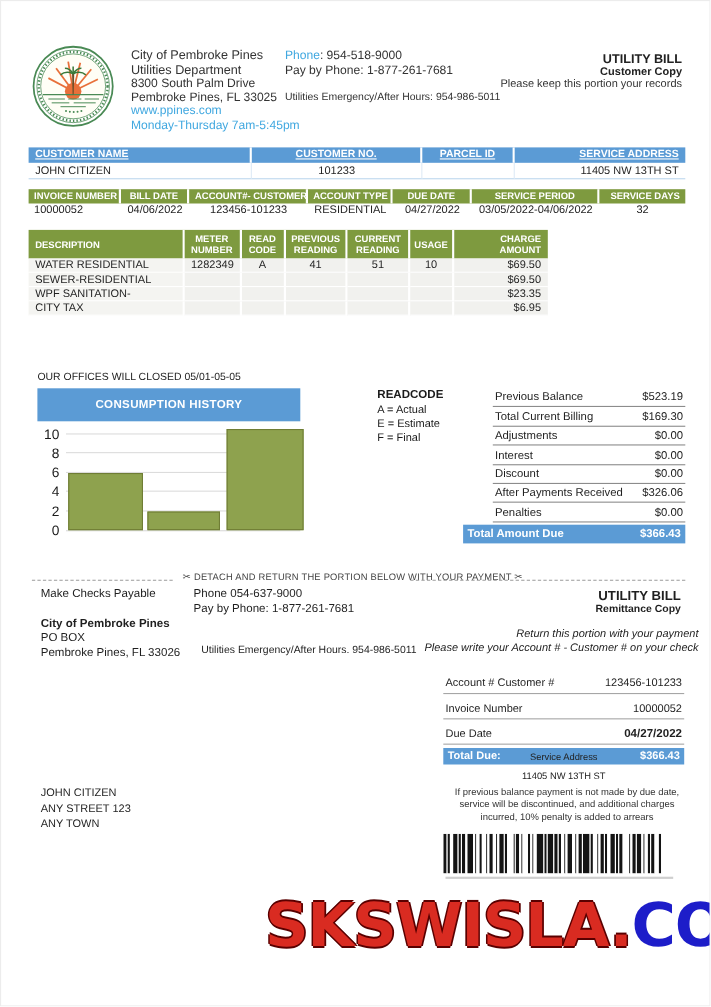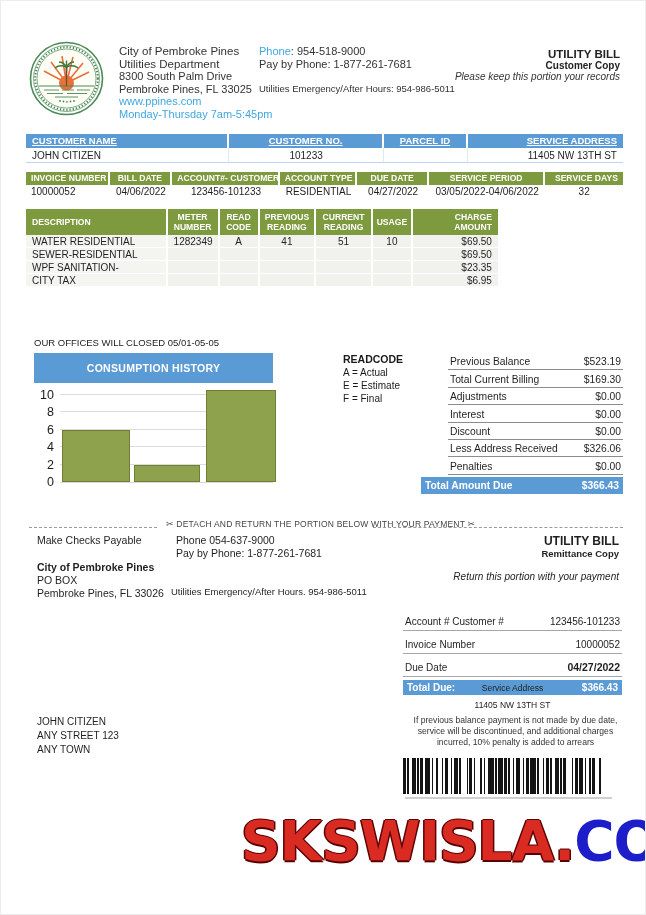--- a/index.html
+++ b/index.html
@@ -11,21 +11,21 @@
   .logo { position:absolute; left:28px; top:40px; width:75px; height:75px; }
   .org-block { position:absolute; left:118px; top:44px; font-size:11px; line-height:12.5px; color:#333; }
   .org-block .b1 { font-size:11.5px; }
   .blue-link { color:#41a8e0; }
   .phone-block { position:absolute; left:258px; top:44px; font-size:11px; line-height:13px; color:#333; }
   .phone-lbl { color:#41a8e0; }
   .emergency { margin-top:11px; font-size:9.5px; }
   .bill-head { position:absolute; right:25px; top:47px; text-align:right; }
   .bill-title { font-size:11.5px; font-weight:bold; color:#222; }
   .bill-copy { font-size:10px; font-weight:bold; color:#222; }
-  .bill-note { font-size:10px; font-style:italic; color:#333; }
+  .bill-note { font-size:10px; color:#333; }
 
   
   .cust-table { position:absolute; left:25px; top:133px; width:597px; }
   .cust-head, .cust-row { display:grid; grid-template-columns:34% 26% 14% 26%; }
   .cust-head > div { background:#5b9bd5; color:#fff; font-size:9.5px; font-weight:bold; height:14px; line-height:14px; padding:0 6px; border-right:2px solid #fff; white-space:nowrap;text-decoration:underline; }
   .cust-head > div:last-child { border-right:none; }
   .cust-row > div { font-size:10px; height:15px; line-height:15px; padding:0 6px; border-bottom:1px solid #bdd7ee; border-right:1px solid #deeaf6; }
   .cust-row > div:last-child { border-right:none; }
   .ta-c { text-align:center; } .ta-r { text-align:right; }
 
@@ -71,25 +71,25 @@
   .dash { position:absolute; top:11px; border-top:1px dashed #9a9a9a; }
   .dash-l { left:3px; width:128px; }
   .dash-r { left:347px; right:0; }
   .detach-text { position:absolute; left:140px; top:3px; white-space:nowrap; letter-spacing:.2px; }
   .scissors { font-size:9px; }
 
   
   .bl-payable { position:absolute; left:36px; top:533px; font-size:10.5px; line-height:13px; }
   .bl-payee { position:absolute; left:36px; top:560px; font-size:10.5px; line-height:13px; }
   .bm-phone { position:absolute; left:175px; top:533px; font-size:10.5px; line-height:13px; }
-  .bm-emerg { position:absolute; left:170px; top:585px; font-size:9.5px; }
+  .bm-emerg { position:absolute; left:182px; top:585px; font-size:9.5px; }
   .br-head { position:absolute; right:26px; top:533px; text-align:right; }
   .br-title { font-size:12px; font-weight:bold; }
   .br-copy { font-size:9.5px; font-weight:bold; }
-  .br-notes { position:absolute; right:26px; top:569px; text-align:right; font-size:10px; font-style:italic; line-height:13px; color:#222; }
+  .br-notes { position:absolute; right:10px; top:569px; text-align:right; font-size:10px; font-style:italic; line-height:13px; color:#222; }
 
   .remit-table { position:absolute; left:402px; top:607px; width:219px; }
   .remit-row { display:flex; justify-content:space-between; align-items:flex-end; height:23px; border-bottom:1px solid #a6a6a6; font-size:10px; padding:0 2px 3px 2px; }
   .remit-row.bold-val .rv { font-weight:bold; font-size:10.5px; }
   .remit-total { display:flex; justify-content:space-between; align-items:center; height:15px; margin-top:3px; background:#5b9bd5; color:#fff; font-weight:bold; font-size:10px; padding:0 4px; }
   .svc-label { position:absolute; left:402px; top:682px; width:219px; text-align:center; font-size:8.5px; color:#222; }
   .svc-addr  { position:absolute; left:402px; top:699px; width:219px; text-align:center; font-size:8.5px; color:#222; }
   .penalty   { position:absolute; left:408px; top:714px; width:213px; text-align:center; font-size:8.6px; line-height:11px; color:#333; }
 
   .cust-addr { position:absolute; left:36px; top:714px; font-size:10px; line-height:14px; }
@@ -292,21 +292,21 @@
       </div>
     <div class="sum-row">
         <span>Interest</span>
         <span>$0.00</span>
       </div>
     <div class="sum-row">
         <span>Discount</span>
         <span>$0.00</span>
       </div>
     <div class="sum-row">
-        <span>Less Address Received</span>
+        <span>After Payments Received</span>
         <span>$326.06</span>
       </div>
     <div class="sum-row">
         <span>Penalties</span>
         <span>$0.00</span>
       </div>
     <div class="sum-total">
         <span>Total Amount Due</span>
         <span>$366.43</span>
       </div>
@@ -334,20 +334,21 @@
     <div>Pay by Phone: 1-877-261-7681</div>
   </div>
   <div class="bm-emerg">Utilities Emergency/After Hours. 954-986-5011</div>
 
   <div class="br-head">
     <div class="br-title">UTILITY BILL</div>
     <div class="br-copy">Remittance Copy</div>
   </div>
   <div class="br-notes">
     <div>Return this portion with your payment</div>
+    <div>Please write your Account # - Customer # on your check</div>
   </div>
 
   <div class="remit-table">
     <div class="remit-row">
         <span>Account # Customer #</span>
         <span class="rv">123456-101233</span>
       </div>
     <div class="remit-row">
         <span>Invoice Number</span>
         <span class="rv">10000052</span>

